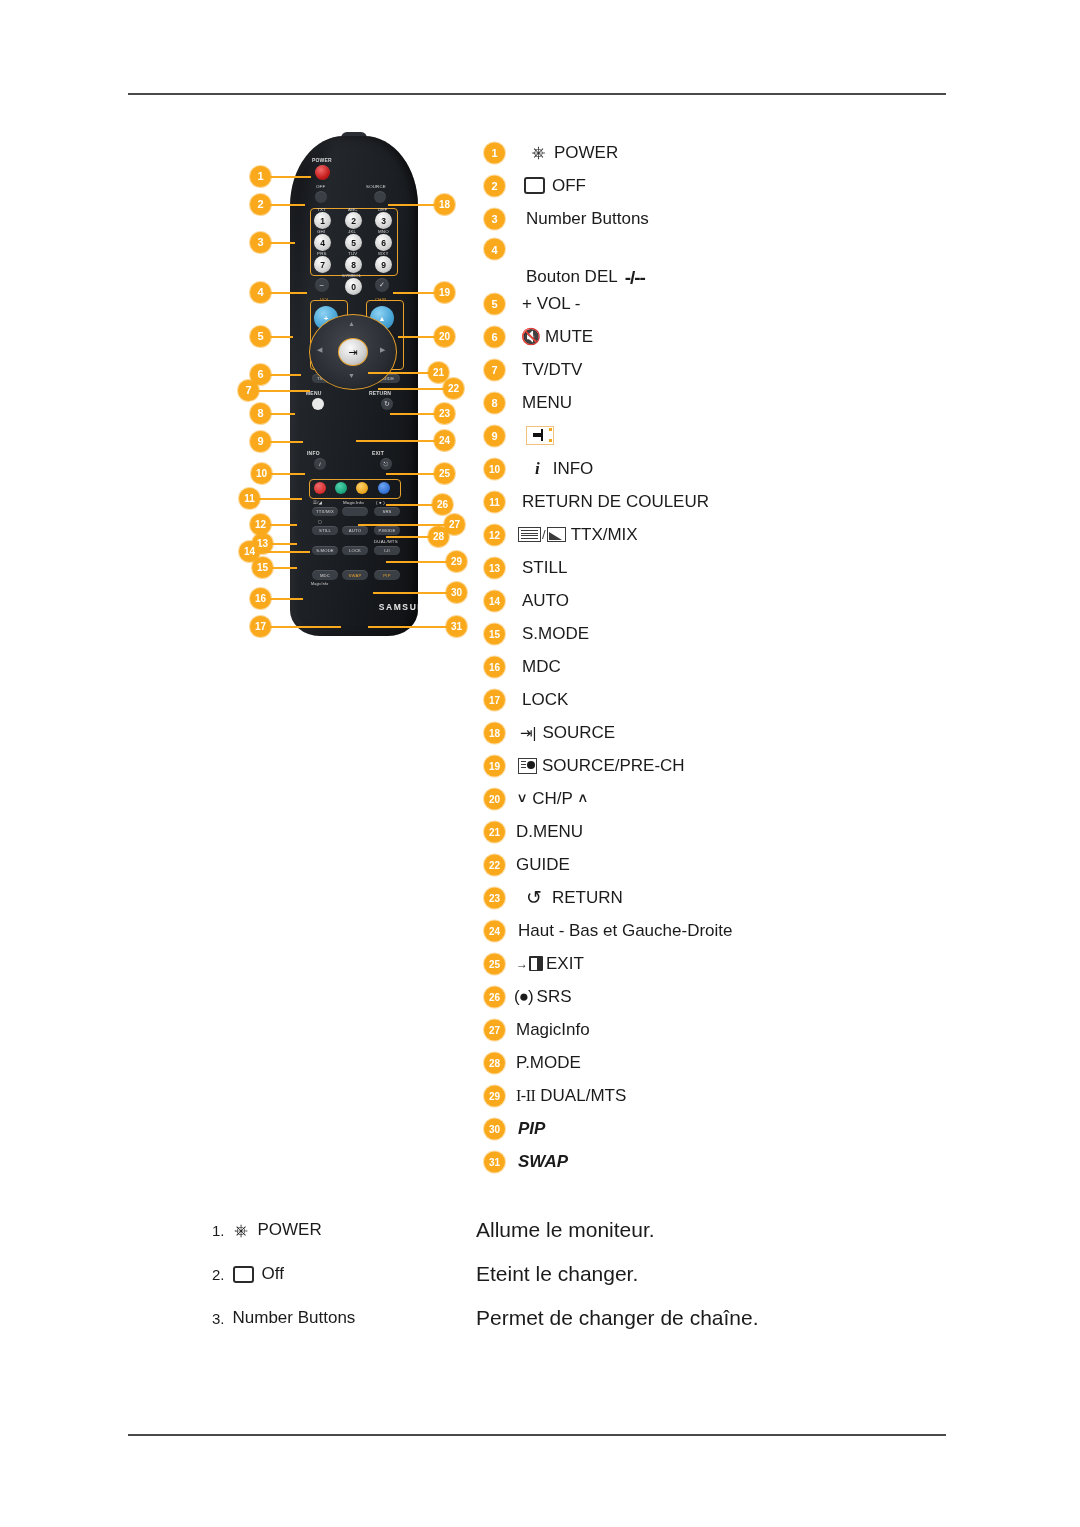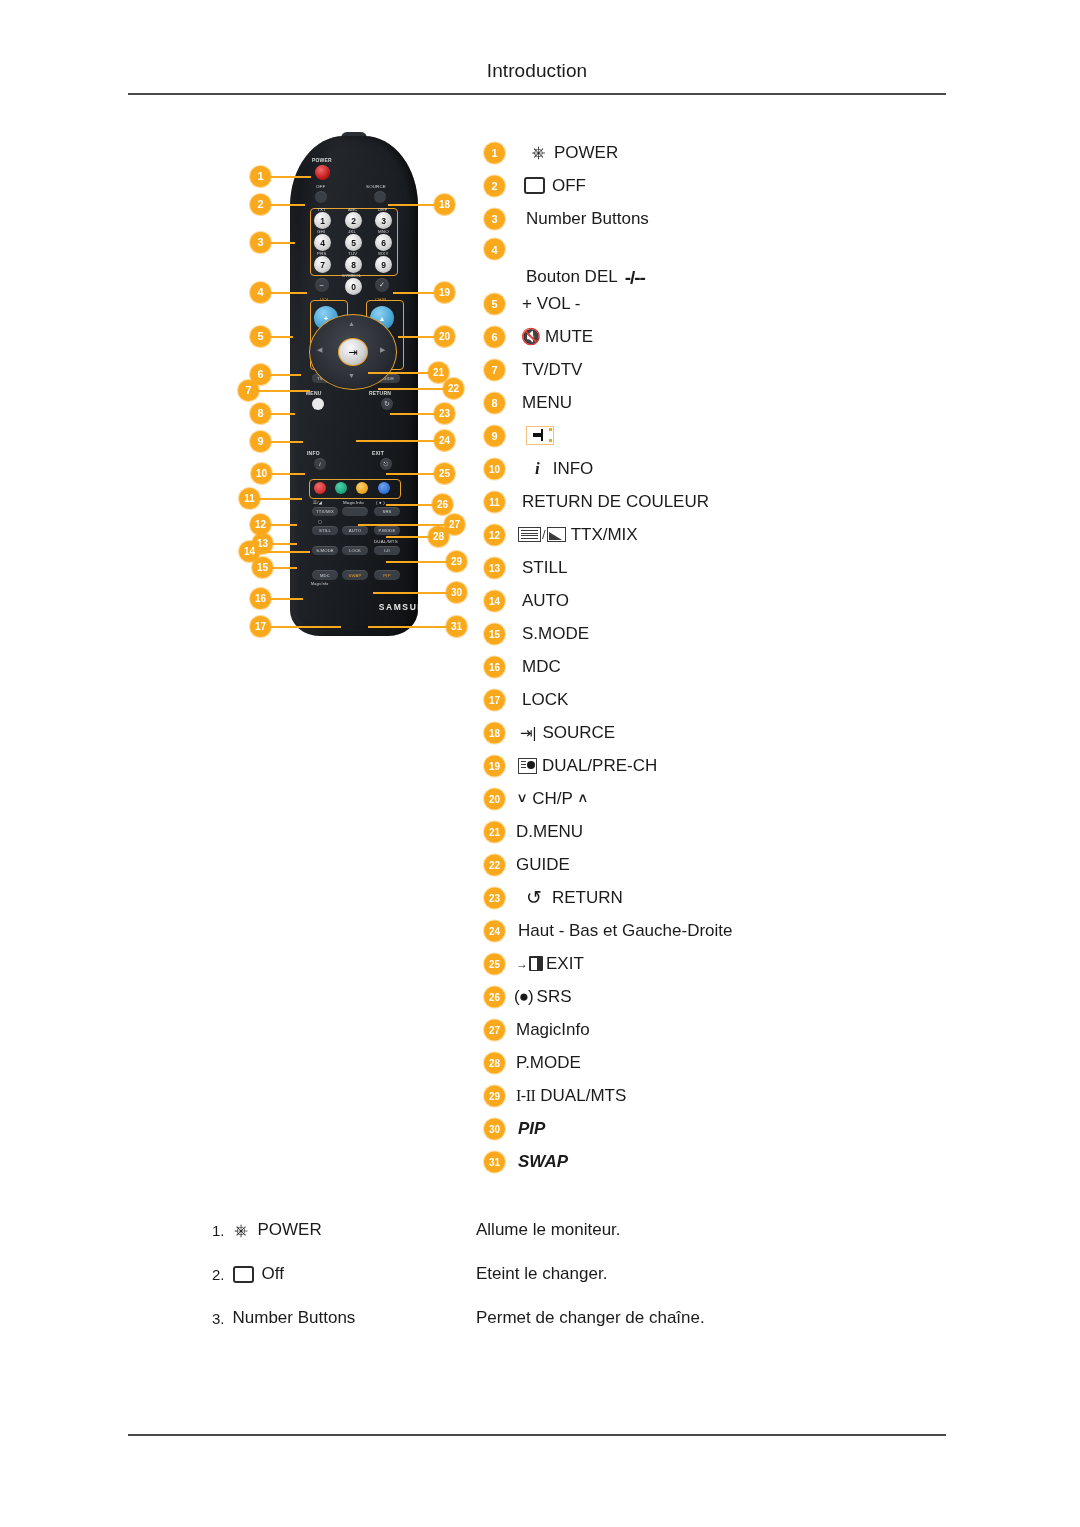--- a/index.html
+++ b/index.html
@@ -203,27 +203,26 @@
     position:absolute;left:212px;top:1208px;width:740px;
   }
   .desc-row{
     display:flex;align-items:center;min-height:44px;
   }
   .desc-key{
     width:264px;display:flex;align-items:center;gap:8px;
     font-size:17px;color:#1b1b1b;white-space:nowrap;
   }
   .desc-num{font-size:15px;}
-  .desc-val{font-size:17px;color:#1b1b1b;white-space:nowrap;}
+  .desc-val{font-size:21px;color:#1b1b1b;white-space:nowrap;}
 </style>
 </head>
 <body>
 
 <div id="page-header">
-  <div id="header-title">Introduction</div>
   <div id="header-rule"></div>
 </div>
 
 <div id="remote-figure">
 
   <div class="leader" style="left:23px;top:44px;width:50px;"></div>
   <div class="leader" style="left:23px;top:72px;width:44px;"></div>
   <div class="leader" style="left:23px;top:110px;width:34px;"></div>
   <div class="leader" style="left:23px;top:160px;width:46px;"></div>
   <div class="leader" style="left:23px;top:204px;width:32px;"></div>
@@ -539,21 +538,21 @@
     <div class="legend-body" style="margin-left:36px;gap:6px;">
       <span class="gi gi-source">⇥|</span>
       <span>SOURCE</span>
     </div>
   </div>
 
   <div class="legend-row">
     <div class="legend-badge two">19</div>
     <div class="legend-body" style="margin-left:34px;gap:5px;">
       <span class="gi gi-enter"></span>
-      <span>DUAL/PRE-CH</span>
+      <span>SOURCE/PRE-CH</span>
     </div>
   </div>
 
   <div class="legend-row">
     <div class="legend-badge two">20</div>
     <div class="legend-body" style="margin-left:34px;gap:6px;">
       <span class="gi gi-chev">˅</span>
       <span>CH/P</span>
       <span class="gi gi-chev">˄</span>
     </div>

